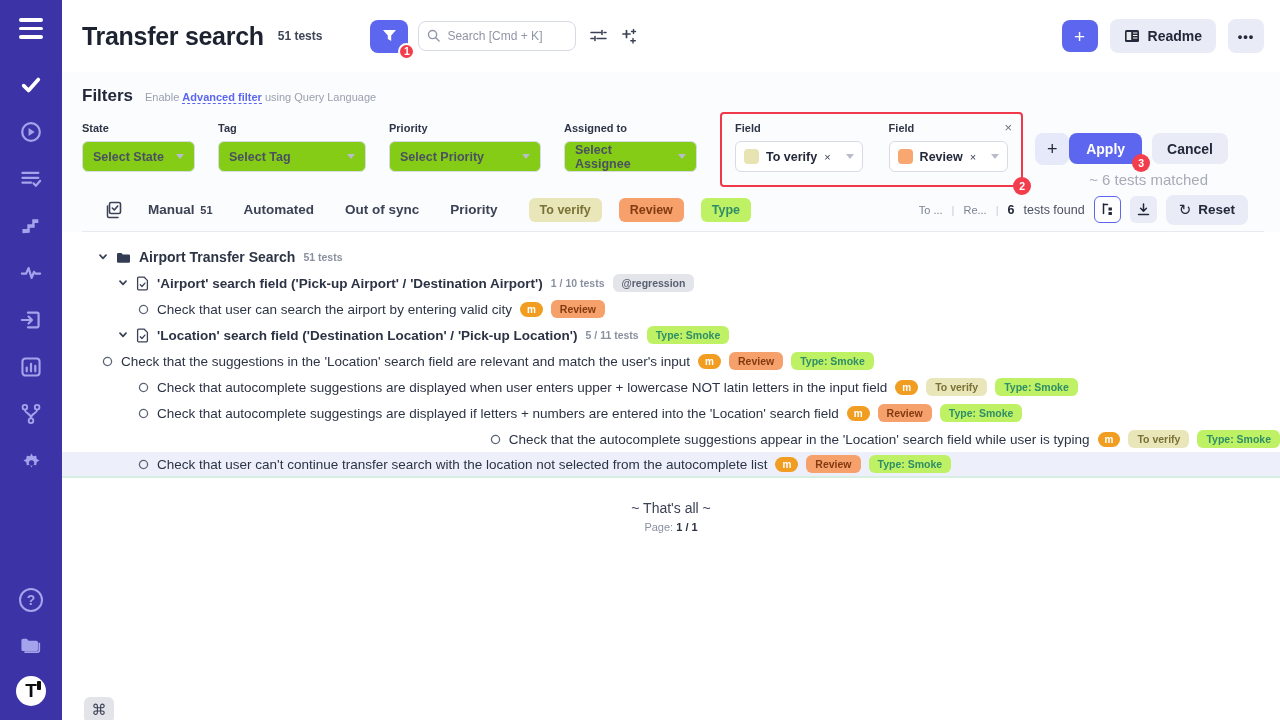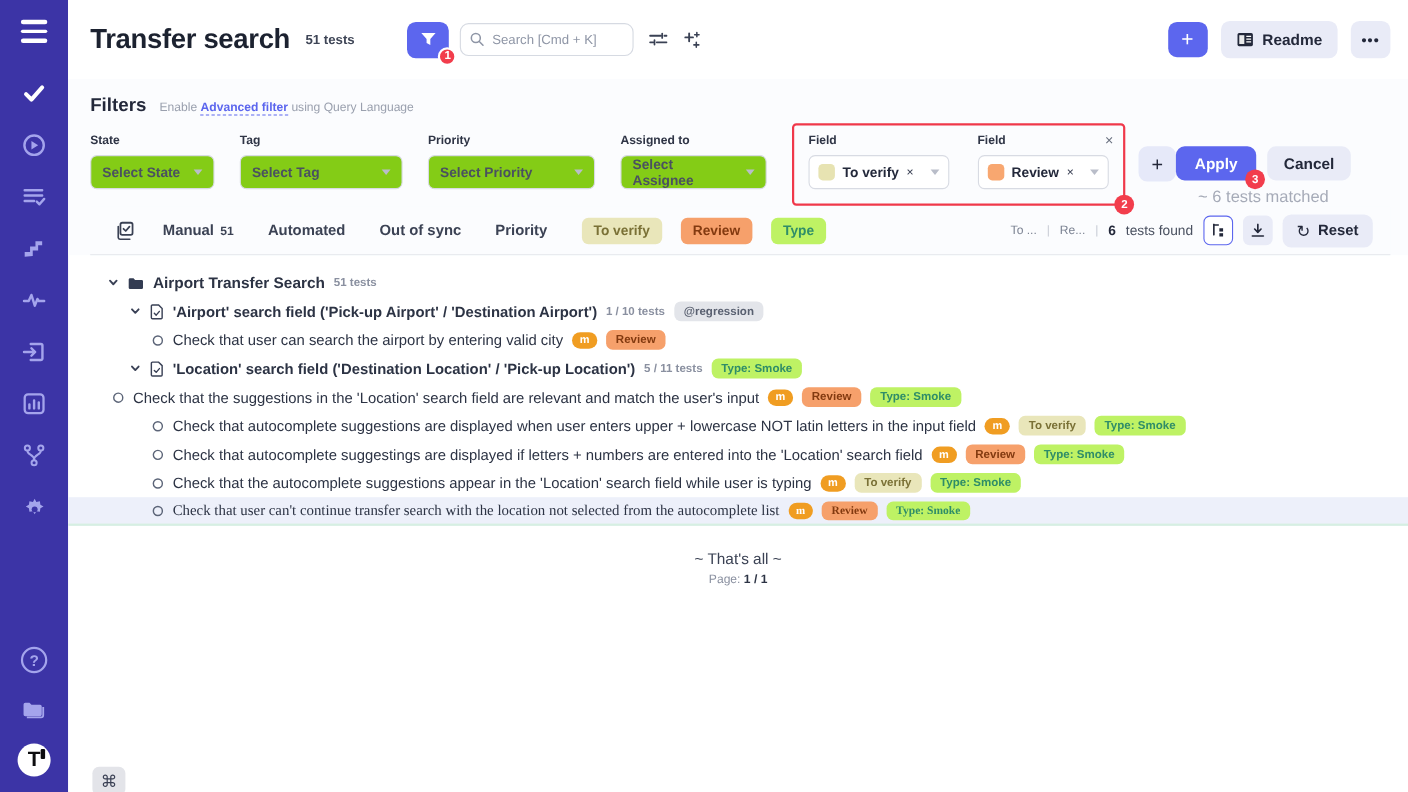--- a/index.html
+++ b/index.html
@@ -436,32 +436,32 @@
             <span class="ticon">
               <svg width="11" height="11" viewBox="0 0 11 11">
                 <circle cx="5.5" cy="5.5" r="4.1" fill="none" stroke="#5c6578" stroke-width="1.3"></circle>
               </svg>
             </span>
             <span class="ttitle test">Check that autocomplete suggestings are displayed if letters + numbers are entered into the 'Location' search field</span>
             <span class="mbadge">m</span>
             <span class="pill orange">Review</span>
             <span class="pill green">Type: Smoke</span>
           </div>
-          <div class="tree-row" style="padding-left: 76px;">
+          <div class="tree-row" style="padding-left: 76px; justify-content: flex-end;">
             <span class="ticon">
               <svg width="11" height="11" viewBox="0 0 11 11">
                 <circle cx="5.5" cy="5.5" r="4.1" fill="none" stroke="#5c6578" stroke-width="1.3"></circle>
               </svg>
             </span>
             <span class="ttitle test">Check that the autocomplete suggestions appear in the 'Location' search field while user is typing</span>
             <span class="mbadge">m</span>
             <span class="pill khaki">To verify</span>
             <span class="pill green">Type: Smoke</span>
           </div>
-          <div class="tree-row hl" style="padding-left: 76px; font-family: Liberation Serif, serif;">
+          <div class="tree-row hl" style="padding-left: 76px;">
             <span class="ticon">
               <svg width="11" height="11" viewBox="0 0 11 11">
                 <circle cx="5.5" cy="5.5" r="4.1" fill="none" stroke="#5c6578" stroke-width="1.3"></circle>
               </svg>
             </span>
             <span class="ttitle test">Check that user can't continue transfer search with the location not selected from the autocomplete list</span>
             <span class="mbadge">m</span>
             <span class="pill orange">Review</span>
             <span class="pill green">Type: Smoke</span>
           </div>

